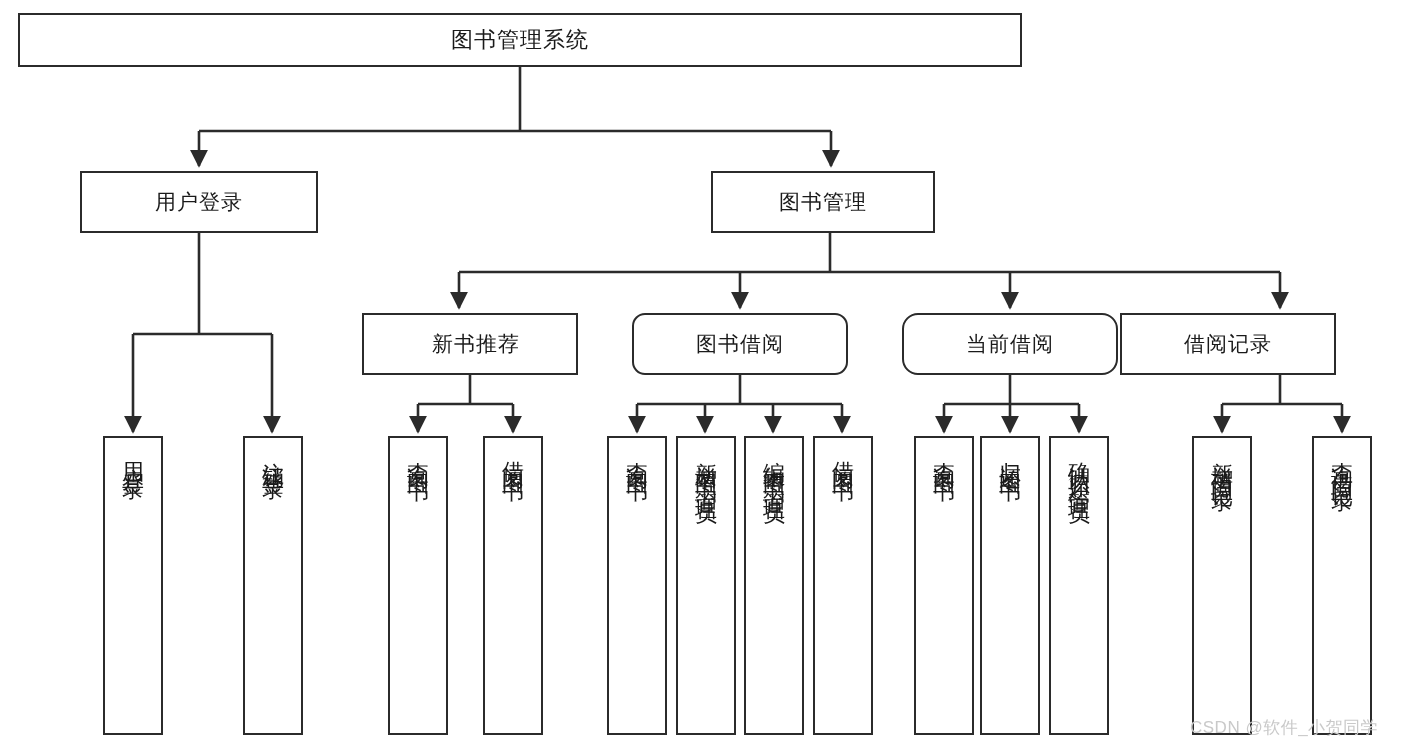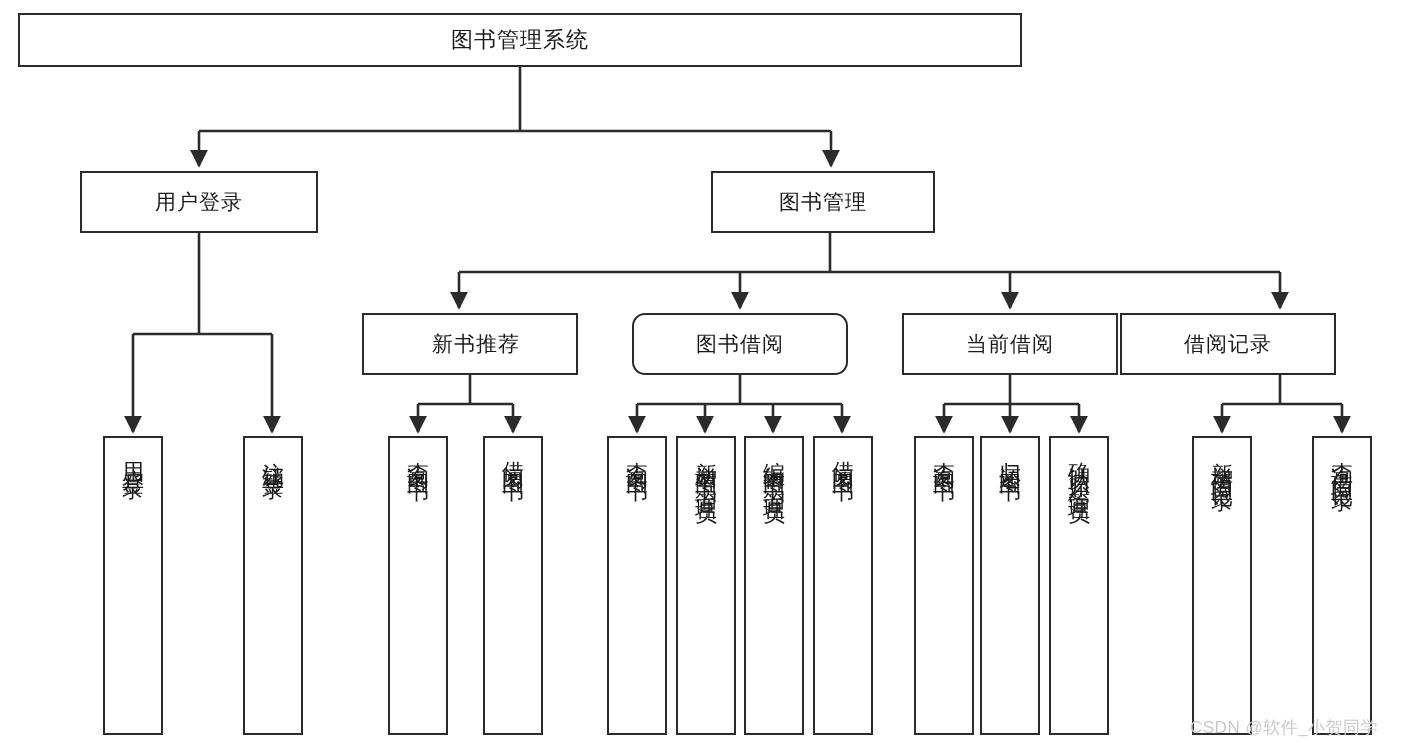--- a/index.html
+++ b/index.html
@@ -140,21 +140,21 @@
   <div class="node h" style="left:711px; top:171px; width:224px; height:62px;">
     <span class="node-label">图书管理</span>
   </div>
 
   <div class="node h" style="left:362px; top:313px; width:216px; height:62px;padding-left:12px;">
     <span class="node-label">新书推荐</span>
   </div>
   <div class="node h" style="left:632px; top:313px; width:216px; height:62px;border-radius:13px;">
     <span class="node-label">图书借阅</span>
   </div>
-  <div class="node h" style="left:902px; top:313px; width:216px; height:62px;">
+  <div class="node h" style="left:902px; top:313px; width:216px; height:62px;border-radius:16px;">
     <span class="node-label">当前借阅</span>
   </div>
   <div class="node h" style="left:1120px; top:313px; width:216px; height:62px;">
     <span class="node-label">借阅记录</span>
   </div>
 
   <div class="node v" style="left:103px; top:436px; width:60px; height:299px;">
     <span class="node-label">用户登录</span>
   </div>
   <div class="node v" style="left:243px; top:436px; width:60px; height:299px;">

